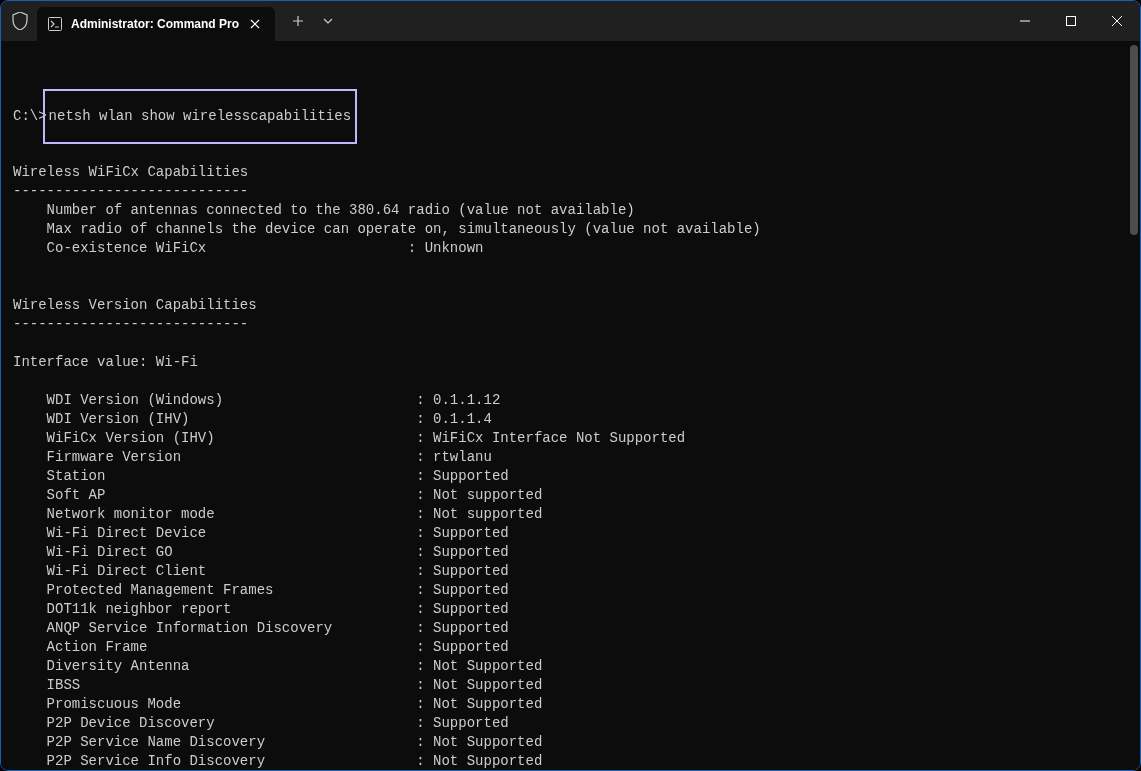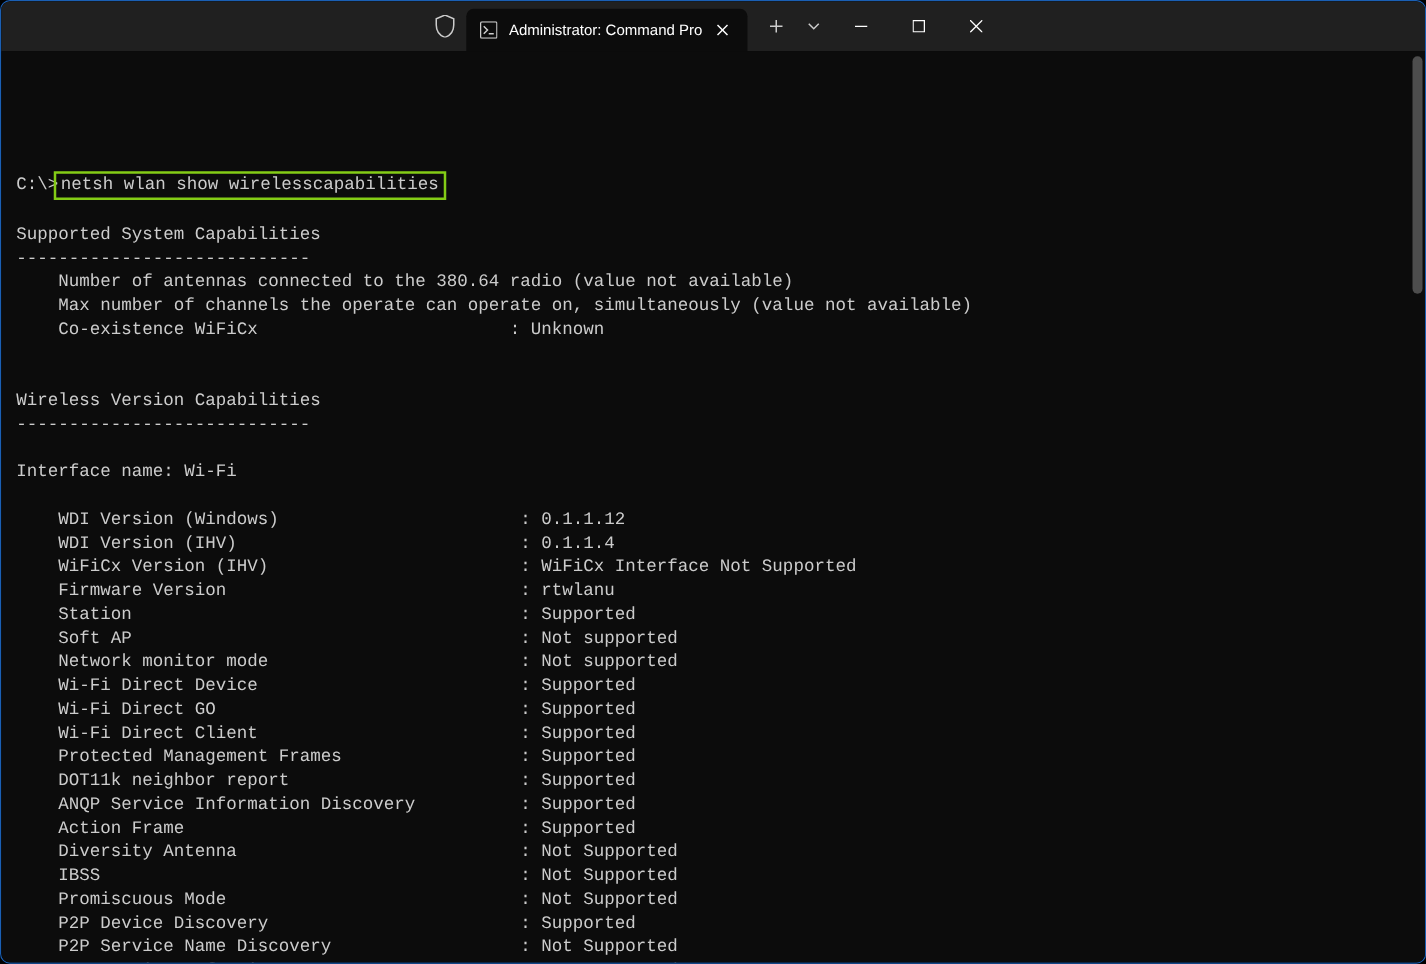--- a/index.html
+++ b/index.html
@@ -11,22 +11,23 @@
       font-size: 14px;
       overflow: hidden;
       border: 1px solid #1a5fb4;
       border-radius: 8px;
     }
     .titlebar {
       height: 40px;
       background: #202020;
       display: flex;
       align-items: center;
-      justify-content: center;
+      justify-content: space-between;
       user-select: none;
+      font-weight: bold;
     }
     .titlebar-left {
       display: flex;
       align-items: center;
       height: 100%;
     }
     .shield-icon {
       width: 22px;
       height: 22px;
       margin-left: 8px;
@@ -118,24 +119,23 @@
       width: 8px;
       height: 190px;
       background: #4d4d4d;
       border-radius: 4px;
     }
     .prompt-line {
       display: inline-block;
     }
     .highlight-box {
       display: inline-block;
-      border: 2px solid #84cc16;
-      padding: 0 4px;
+      border: 2px solid #c4b5fd;
+      padding: 16px 4px;
       margin-left: -4px;
-      margin-top: 48px;
     }
     .section-title { }
     .dashes { }
   </style>
 </head>
 <body>
 
 <div class="titlebar">
   <div class="titlebar-left">
     <div class="shield-icon">
@@ -187,31 +187,31 @@
           <line x1="0" y1="0" x2="10" y2="10" stroke="#ffffff" stroke-width="1"></line>
           <line x1="10" y1="0" x2="0" y2="10" stroke="#ffffff" stroke-width="1"></line>
         </svg>
     </div>
   </div>
 </div>
 
 <div class="terminal">
 <div><br><span class="prompt-line"><span>C:\&gt;</span><span class="highlight-box"><span>netsh wlan show wirelesscapabilities</span></span></span>
 
-<span class="section-title">Supported System Capabilities</span>
+<span class="section-title">Wireless WiFiCx Capabilities</span>
 <span class="dashes">----------------------------</span>
 <span>    Number of antennas connected to the 380.64 radio (value not available)</span>
-<span>    Max number of channels the operate can operate on, simultaneously (value not available)</span>
+<span>    Max radio of channels the device can operate on, simultaneously (value not available)</span>
 <span>    Co-existence WiFiCx                        : Unknown</span>
 
 
 <span class="section-title">Wireless Version Capabilities</span>
 <span class="dashes">----------------------------</span>
 
-<span>Interface name: Wi-Fi</span>
+<span>Interface value: Wi-Fi</span>
 
 <span id="device-rows">    WDI Version (Windows)                       : 0.1.1.12
     WDI Version (IHV)                           : 0.1.1.4
     WiFiCx Version (IHV)                        : WiFiCx Interface Not Supported
     Firmware Version                            : rtwlanu
     Station                                     : Supported
     Soft AP                                     : Not supported
     Network monitor mode                        : Not supported
     Wi-Fi Direct Device                         : Supported
     Wi-Fi Direct GO                             : Supported

